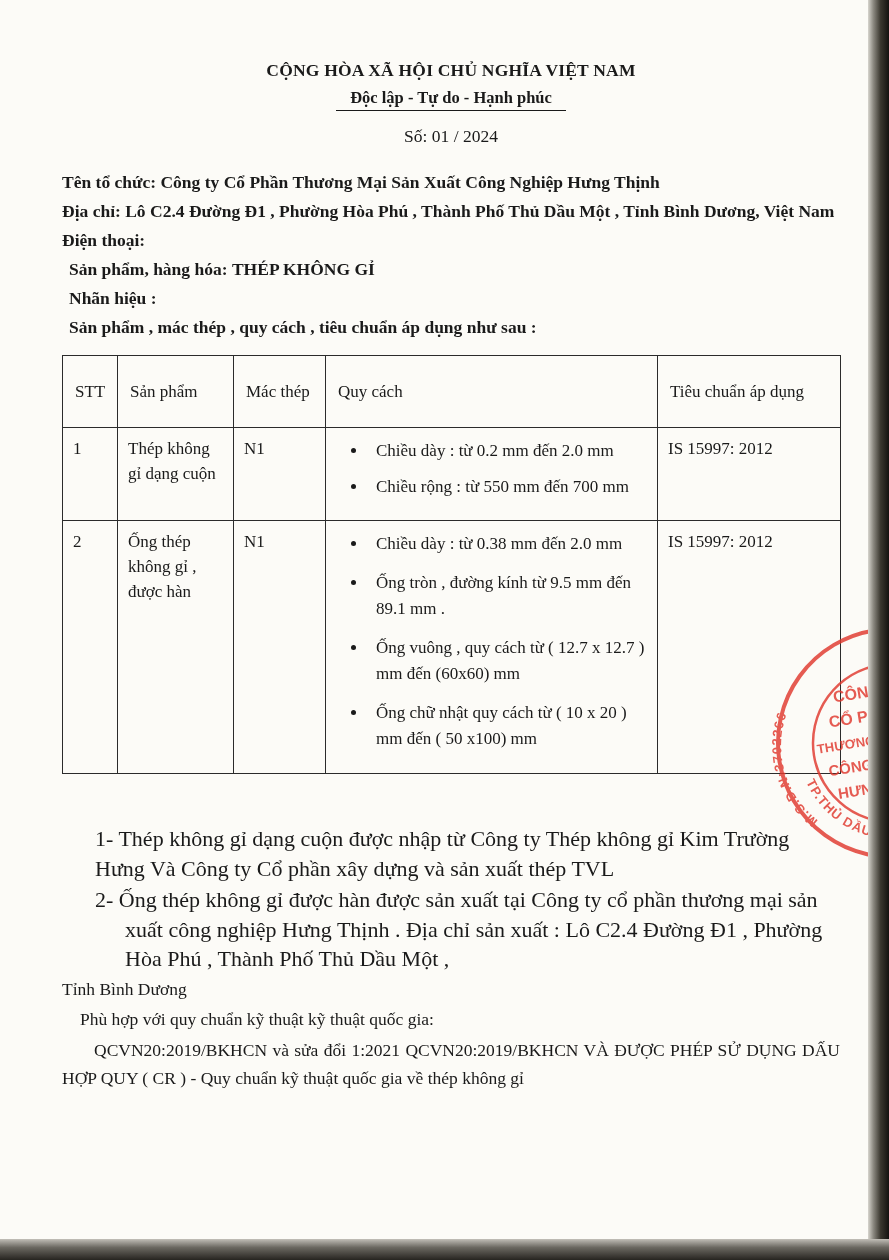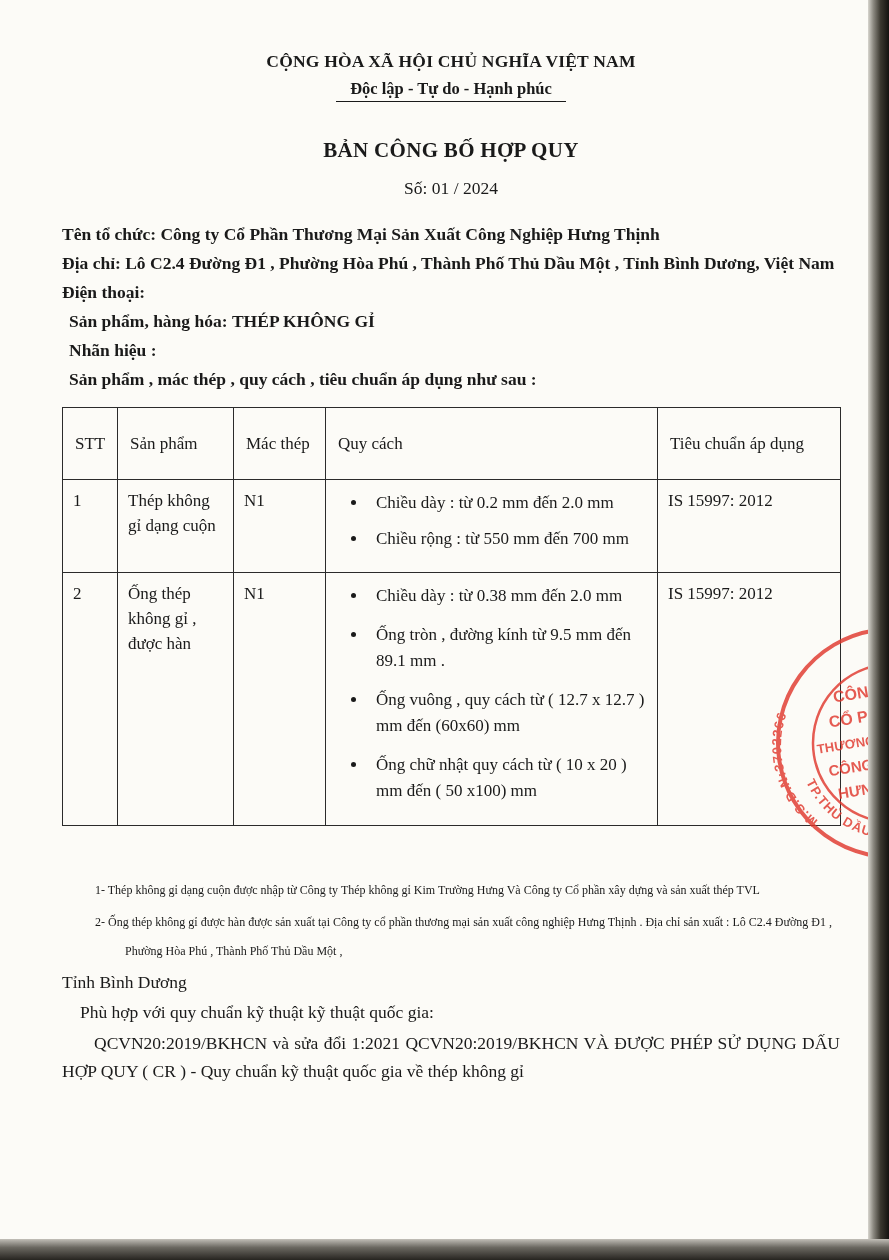--- a/index.html
+++ b/index.html
@@ -6,21 +6,21 @@
   html,body { width:889px; height:1260px; }
   body {
     font-family:"Liberation Serif","DejaVu Serif",serif;
     color:#1a1a1a;
     background:#ffffff;
   }
   .scan {
     position:relative; width:889px; height:1260px;
     background:#fcfbf7; overflow:hidden;
   }
-  .content { position:absolute; left:62px; top:51px; width:778px; }
+  .content { position:absolute; left:62px; top:60px; width:778px; }
 
   .nat { text-align:center; font-weight:bold; font-size:17.5px; letter-spacing:.2px; }
   .motto {
     width:fit-content; margin:7px auto 0; font-weight:bold; font-size:16.5px;
     padding:0 14px 2px; border-bottom:1.6px solid #1a1a1a;
   }
   .title { text-align:center; font-weight:bold; font-size:21px; margin-top:36px; letter-spacing:.3px; }
   .docno { text-align:center; font-size:17.5px; margin-top:15px; }
 
   .para { font-size:17.5px; line-height:29px; }
@@ -45,21 +45,21 @@
   col.c-tc  { width:183px; }
   td.center, th.center { text-align:center; }
   td.sp { text-align:justify; padding:10px 12px; }
   td.qc { padding:10px 10px 10px 14px; }
   tr.r1 { height:93px; }
   tr.r2 { height:240px; }
   ul.specs { list-style:disc; margin:2px 0 0 32px; }
   ul.specs li { padding-left:8px; margin-bottom:10px; line-height:26px; }
   tr.r2 ul.specs li { margin-bottom:13px; }
 
-  .notes { margin:50px 0 0 33px; font-size:12px; line-height:29.5px; }
+  .notes { margin:50px 0 0 33px; font-size:22px; line-height:29.5px; }
   .note2 { padding-left:30px; text-indent:-30px; margin-top:2px; }
   .province { font-size:17.5px; line-height:29.5px; margin-top:1px; }
   .conform  { font-size:17.5px; line-height:29.5px; margin-top:1px; padding-left:18px; }
   .regulation {
     font-size:17.5px; line-height:28.5px; margin-top:1px;
     text-align:justify; text-indent:32px;
   }
 
   .stamp {
     position:absolute; top:618px; right:-128px; width:250px; height:250px;
@@ -77,21 +77,20 @@
 </style>
 </head>
 <body>
 
 <div class="scan">
   <div class="content">
 
     <div class="nat">CỘNG HÒA XÃ HỘI CHỦ NGHĨA VIỆT NAM</div>
     <div class="motto">Độc lập - Tự do - Hạnh phúc</div>
 
-    <div class="title">BẢN CÔNG BỐ HỢP QUY</div>
     <div class="docno">Số: 01 / 2024</div>
 
     <div class="paras">
       <p class="para">Tên tổ chức: Công ty Cổ Phần Thương Mại Sản Xuất Công Nghiệp Hưng Thịnh</p>
       <p class="para">Địa chỉ: Lô C2.4 Đường Đ1 , Phường Hòa Phú , Thành Phố Thủ Dầu Một , Tỉnh Bình Dương, Việt Nam</p>
       <p class="para">Điện thoại:</p>
       <p class="para ind"><span>Sản phẩm, hàng hóa: </span><b>THÉP KHÔNG GỈ</b></p>
       <p class="para ind">Nhãn hiệu :</p>
       <p class="para ind">Sản phẩm , mác thép , quy cách , tiêu chuẩn áp dụng như sau :</p>
     </div>

